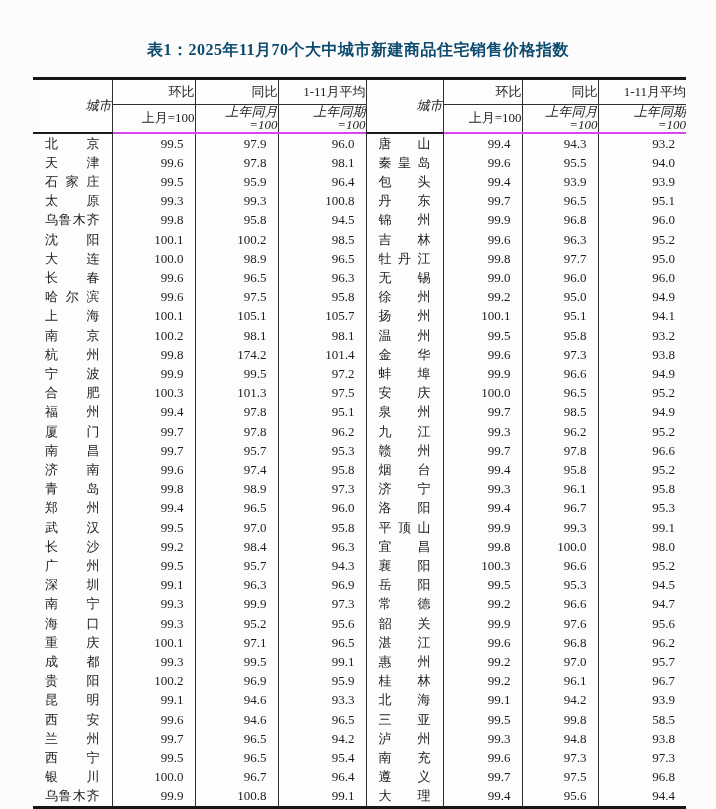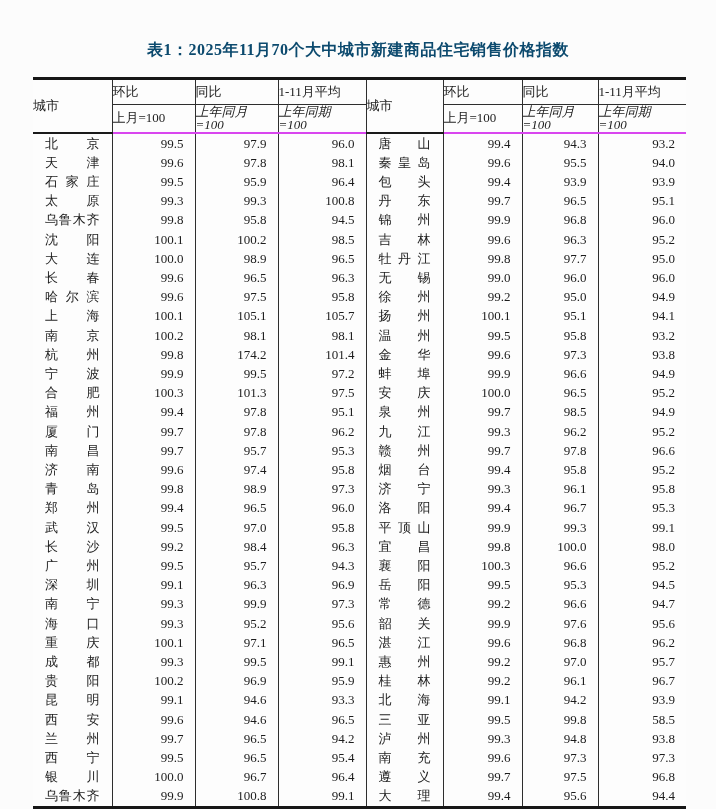--- a/index.html
+++ b/index.html
@@ -24,22 +24,22 @@
     border-bottom: 3px solid #171717;
     background: #fdfdfd;
   }
   th, td {
     font-weight: normal; font-size: 13px;
     border-right: 1px solid #2e2e2e;
     vertical-align: middle;
     white-space: nowrap; overflow: hidden;
   }
   th.last-col, td.last-col { border-right: none; }
-  thead th { text-align: left; line-height: 1.1; margin-top: 36px; }
-  th.city-head { border-bottom: 2px solid #1a1a1a; }
+  thead th { text-align: right; line-height: 1.1; margin-top: 36px; }
+  th.city-head { border-bottom: 2px solid #1a1a1a; font-style: italic; }
   th.top-head { height: 26px; border-bottom: 1px solid #2e2e2e; }
   th.sub-head { height: 28px; border-bottom: 2px solid #d946ef; }
   .sub-line { display: block; line-height: 13px; font-style: italic; }
   tbody td { height: 19.2px; line-height: 19.2px; }
   td.num-cell { text-align: right; padding-right: 11px; }
   td.city-cell { padding: 0; }
   .city-name {
     display: block; margin: 0 12px;
     text-align: justify; text-align-last: justify;
     text-justify: inter-character;

